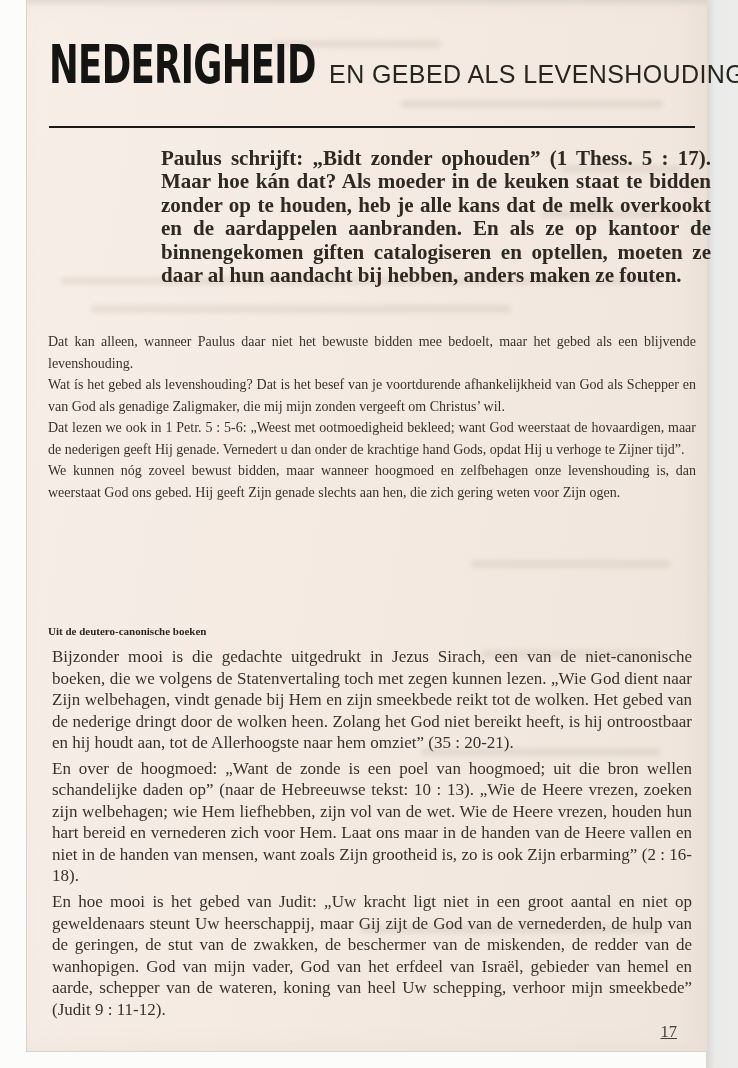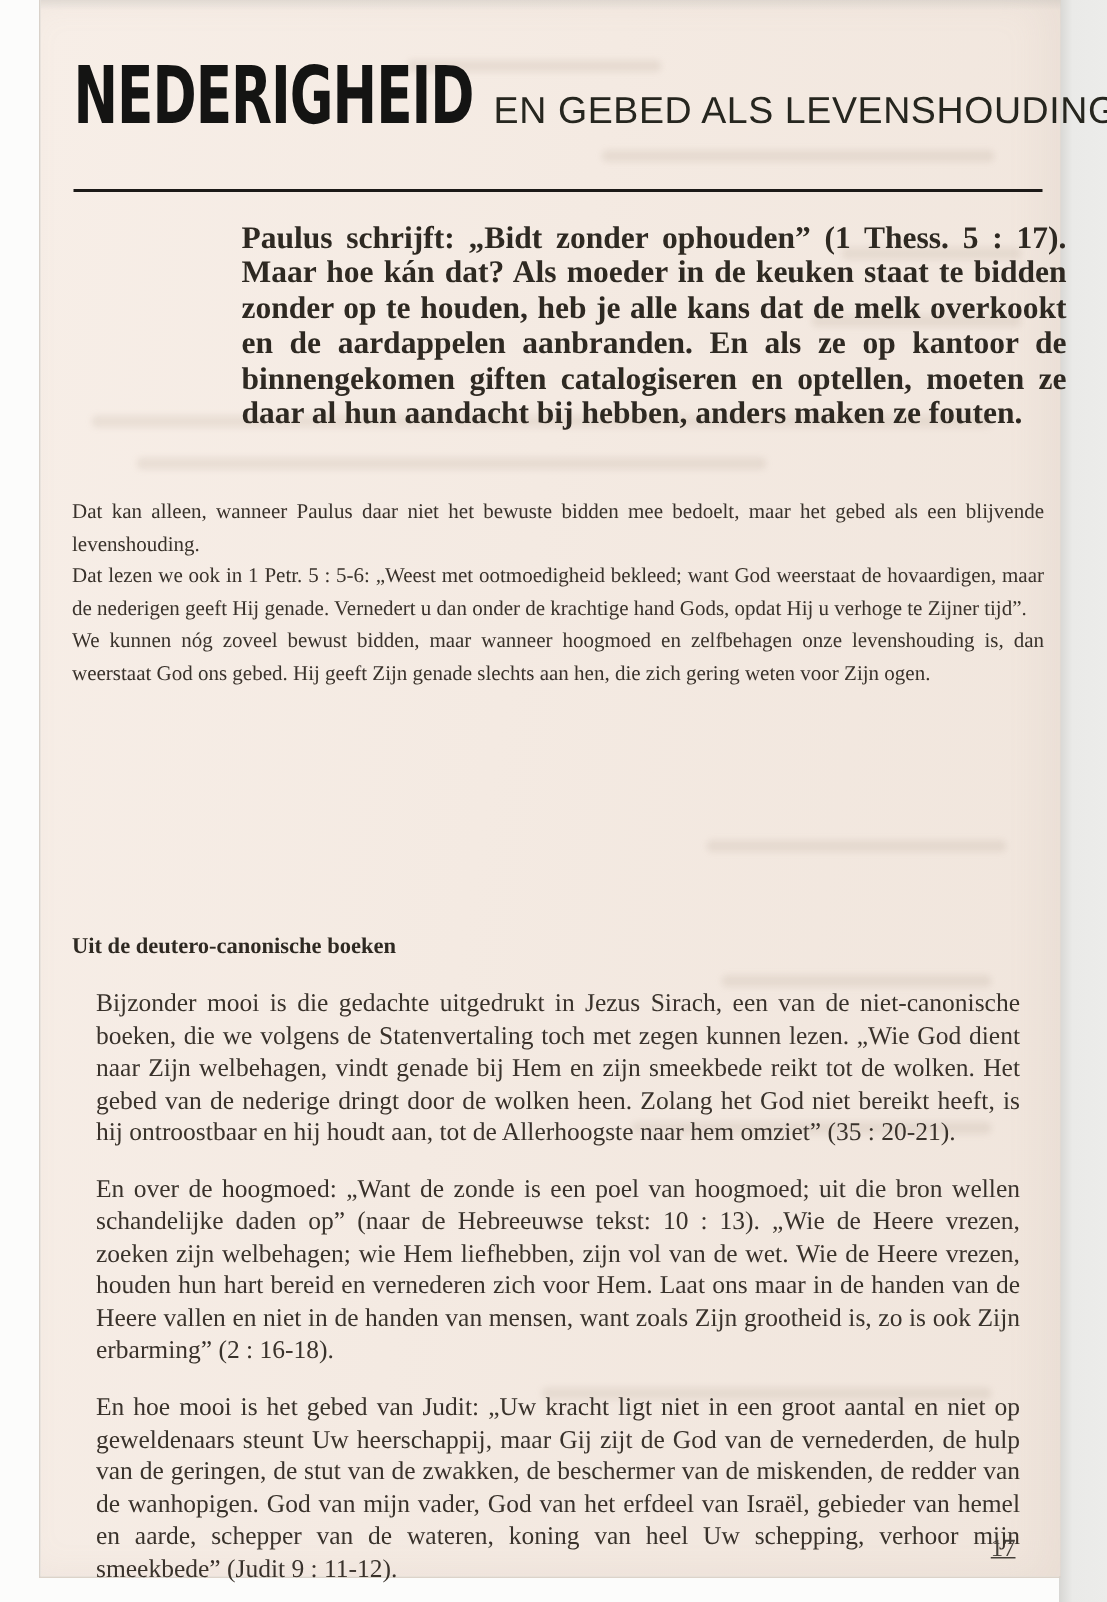--- a/index.html
+++ b/index.html
@@ -77,24 +77,24 @@
   }
   .bodytext p { margin: 0; }
   .section {
     position: absolute; top: 620px; left: 21px;
     width: 648px;
     font-size: 17px; line-height: 21.55px;
     color: var(--ink, #39322b);
     text-align: justify;
   }
   .section h2 {
-    margin: 0; font-size: 15px; line-height: 22px;
+    margin: 0; font-size: 11px; line-height: 22px;
     font-weight: 700; color: #2e2922; text-align: left;
   }
-  .section p { margin: 16px; }
+  .section p { margin: 4px; }
   .page-number {
     position: absolute; top: 1022px; right: 30px;
     font-size: 16.5px; color: #45403a; text-decoration: underline;
   }
   
   .ghost {
     position: absolute; height: 8px; border-radius: 4px;
     background: rgba(158,132,114,0.14);
     filter: blur(2px);
   }
@@ -133,20 +133,21 @@
       <span class="title">NEDERIGHEID</span>
       <span class="subtitle">EN GEBED ALS LEVENSHOUDING</span>
     </div>
 
     <div class="rule"></div>
 
     <p class="intro">Paulus schrijft: „Bidt zonder ophouden” (1 Thess. 5 : 17). Maar hoe kán dat? Als moeder in de keuken staat te bidden zonder op te houden, heb je alle kans dat de melk overkookt en de aardappelen aanbranden. En als ze op kantoor de binnengekomen giften catalogiseren en optellen, moeten ze daar al hun aandacht bij hebben, anders maken ze fouten.</p>
 
     <div class="bodytext">
       <p>Dat kan alleen, wanneer Paulus daar niet het bewuste bidden mee bedoelt, maar het gebed als een blijvende levenshouding.</p>
+      <p>Wat ís het gebed als levenshouding? Dat is het besef van je voortdurende afhankelijkheid van God als Schepper en van God als genadige Zaligmaker, die mij mijn zonden vergeeft om Christus’ wil.</p>
       <p>Dat lezen we ook in 1 Petr. 5 : 5-6: „Weest met ootmoedigheid bekleed; want God weerstaat de hovaardigen, maar de nederigen geeft Hij genade. Vernedert u dan onder de krachtige hand Gods, opdat Hij u verhoge te Zijner tijd”.</p>
       <p>We kunnen nóg zoveel bewust bidden, maar wanneer hoogmoed en zelfbehagen onze levenshouding is, dan weerstaat God ons gebed. Hij geeft Zijn genade slechts aan hen, die zich gering weten voor Zijn ogen.</p>
     </div>
 
     <div class="section">
       <h2>Uit de deutero-canonische boeken</h2>
       <p>Bijzonder mooi is die gedachte uitgedrukt in Jezus Sirach, een van de niet-canonische boeken, die we volgens de Statenvertaling toch met zegen kunnen lezen. „Wie God dient naar Zijn welbehagen, vindt genade bij Hem en zijn smeekbede reikt tot de wolken. Het gebed van de nederige dringt door de wolken heen. Zolang het God niet bereikt heeft, is hij ontroostbaar en hij houdt aan, tot de Allerhoogste naar hem omziet” (35 : 20-21).</p>
       <p>En over de hoogmoed: „Want de zonde is een poel van hoogmoed; uit die bron wellen schandelijke daden op” (naar de Hebreeuwse tekst: 10 : 13). „Wie de Heere vrezen, zoeken zijn welbehagen; wie Hem liefhebben, zijn vol van de wet. Wie de Heere vrezen, houden hun hart bereid en vernederen zich voor Hem. Laat ons maar in de handen van de Heere vallen en niet in de handen van mensen, want zoals Zijn grootheid is, zo is ook Zijn erbarming” (2 : 16-18).</p>
       <p>En hoe mooi is het gebed van Judit: „Uw kracht ligt niet in een groot aantal en niet op geweldenaars steunt Uw heerschappij, maar Gij zijt de God van de vernederden, de hulp van de geringen, de stut van de zwakken, de beschermer van de miskenden, de redder van de wanhopigen. God van mijn vader, God van het erfdeel van Israël, gebieder van hemel en aarde, schepper van de wateren, koning van heel Uw schepping, verhoor mijn smeekbede” (Judit 9 : 11-12).</p>
     </div>

